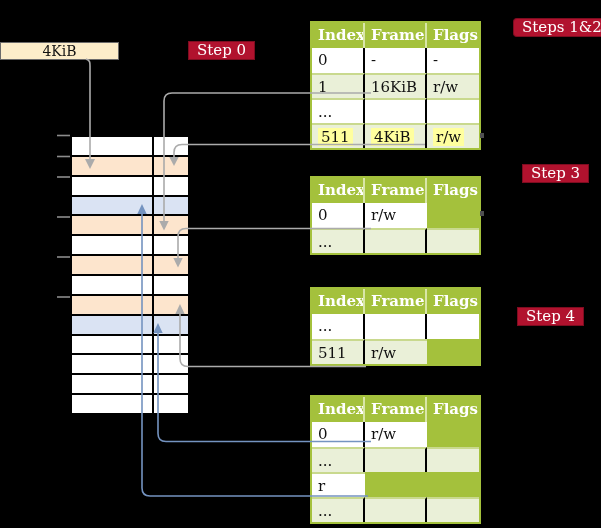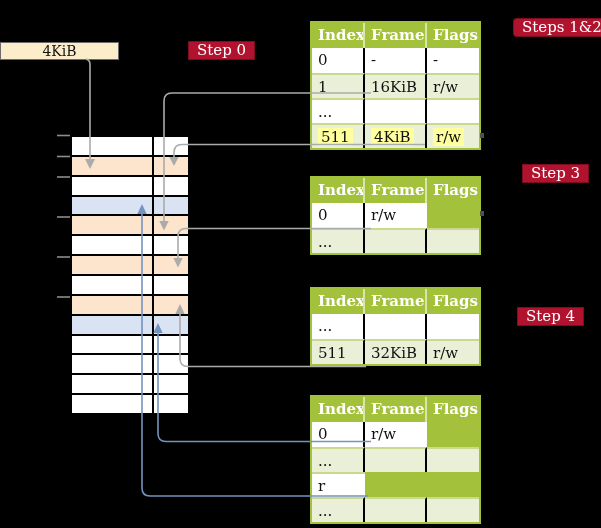--- a/index.html
+++ b/index.html
@@ -118,21 +118,20 @@
       <div class="cell">Frame</div>
       <div class="cell">Flags</div>
     </div>
     <div class="trow">
       <div class="cell">...</div>
       <div class="cell"></div>
       <div class="cell"></div>
     </div>
     <div class="trow">
       <div class="cell alt">511</div>
-      <div class="cell alt">32KiB</div>
       <div class="cell alt">r/w</div>
     </div>
   </div>
 
   <div class="ptable" style="top:395px;">
     <div class="trow thead">
       <div class="cell">Index</div>
       <div class="cell">Frame</div>
       <div class="cell">Flags</div>
     </div>

